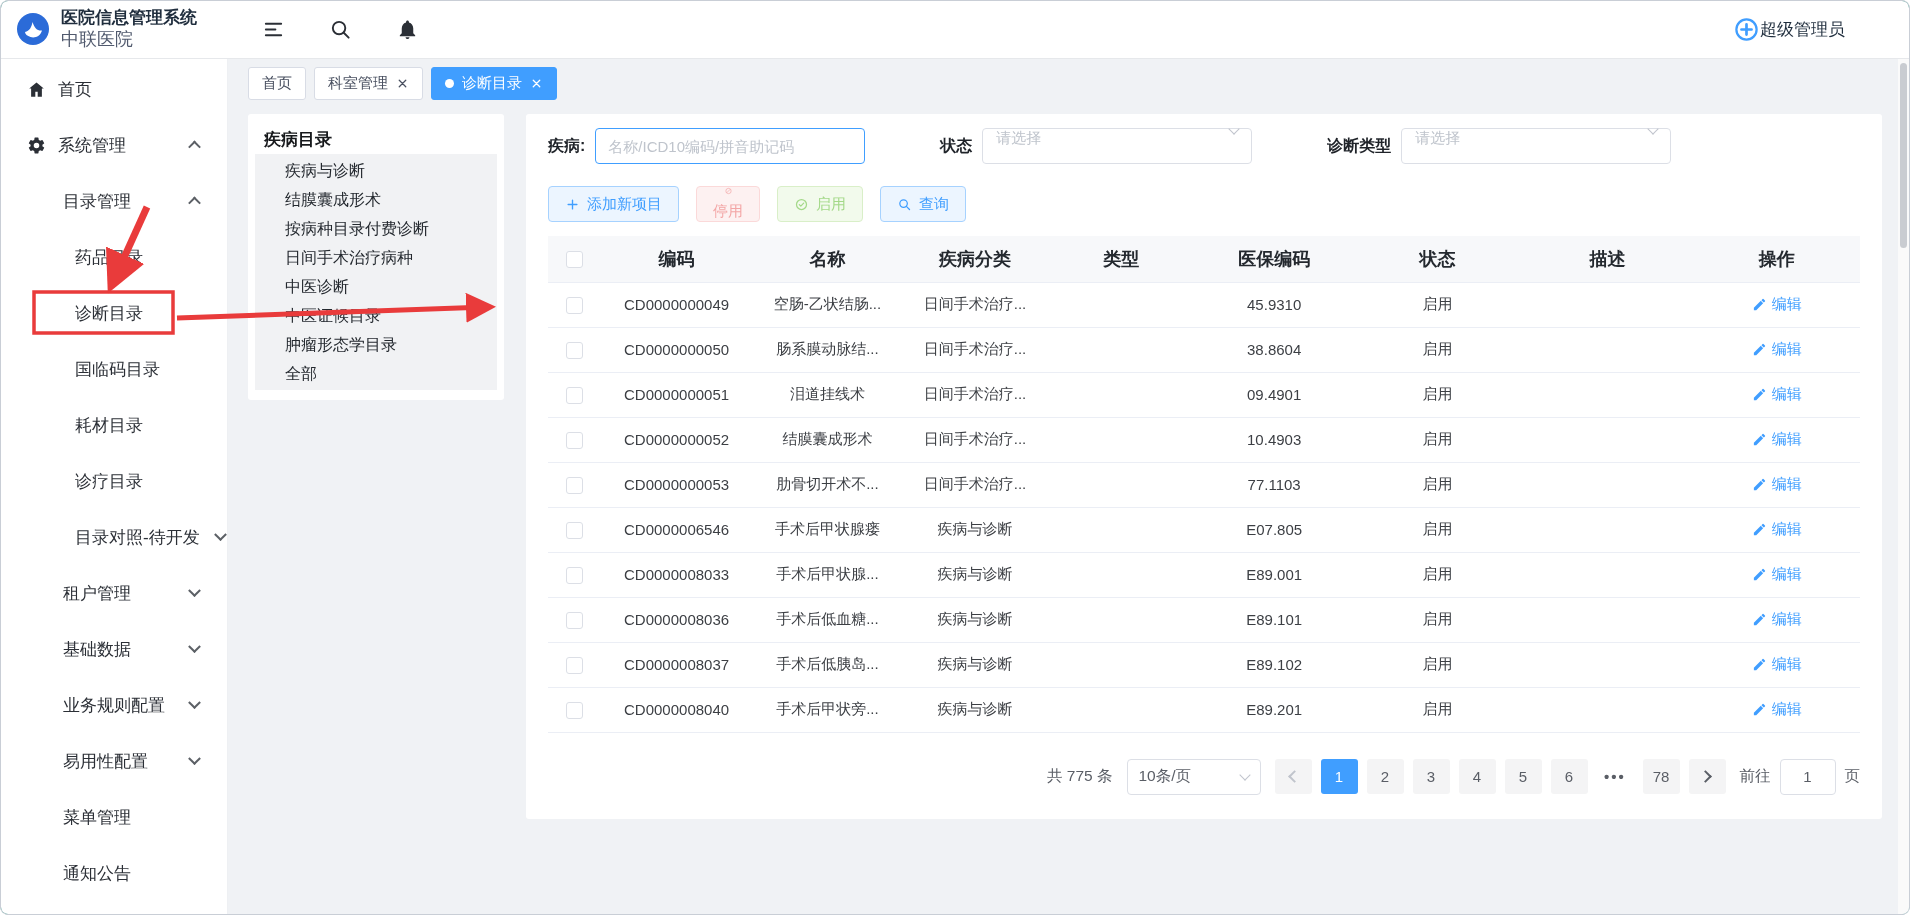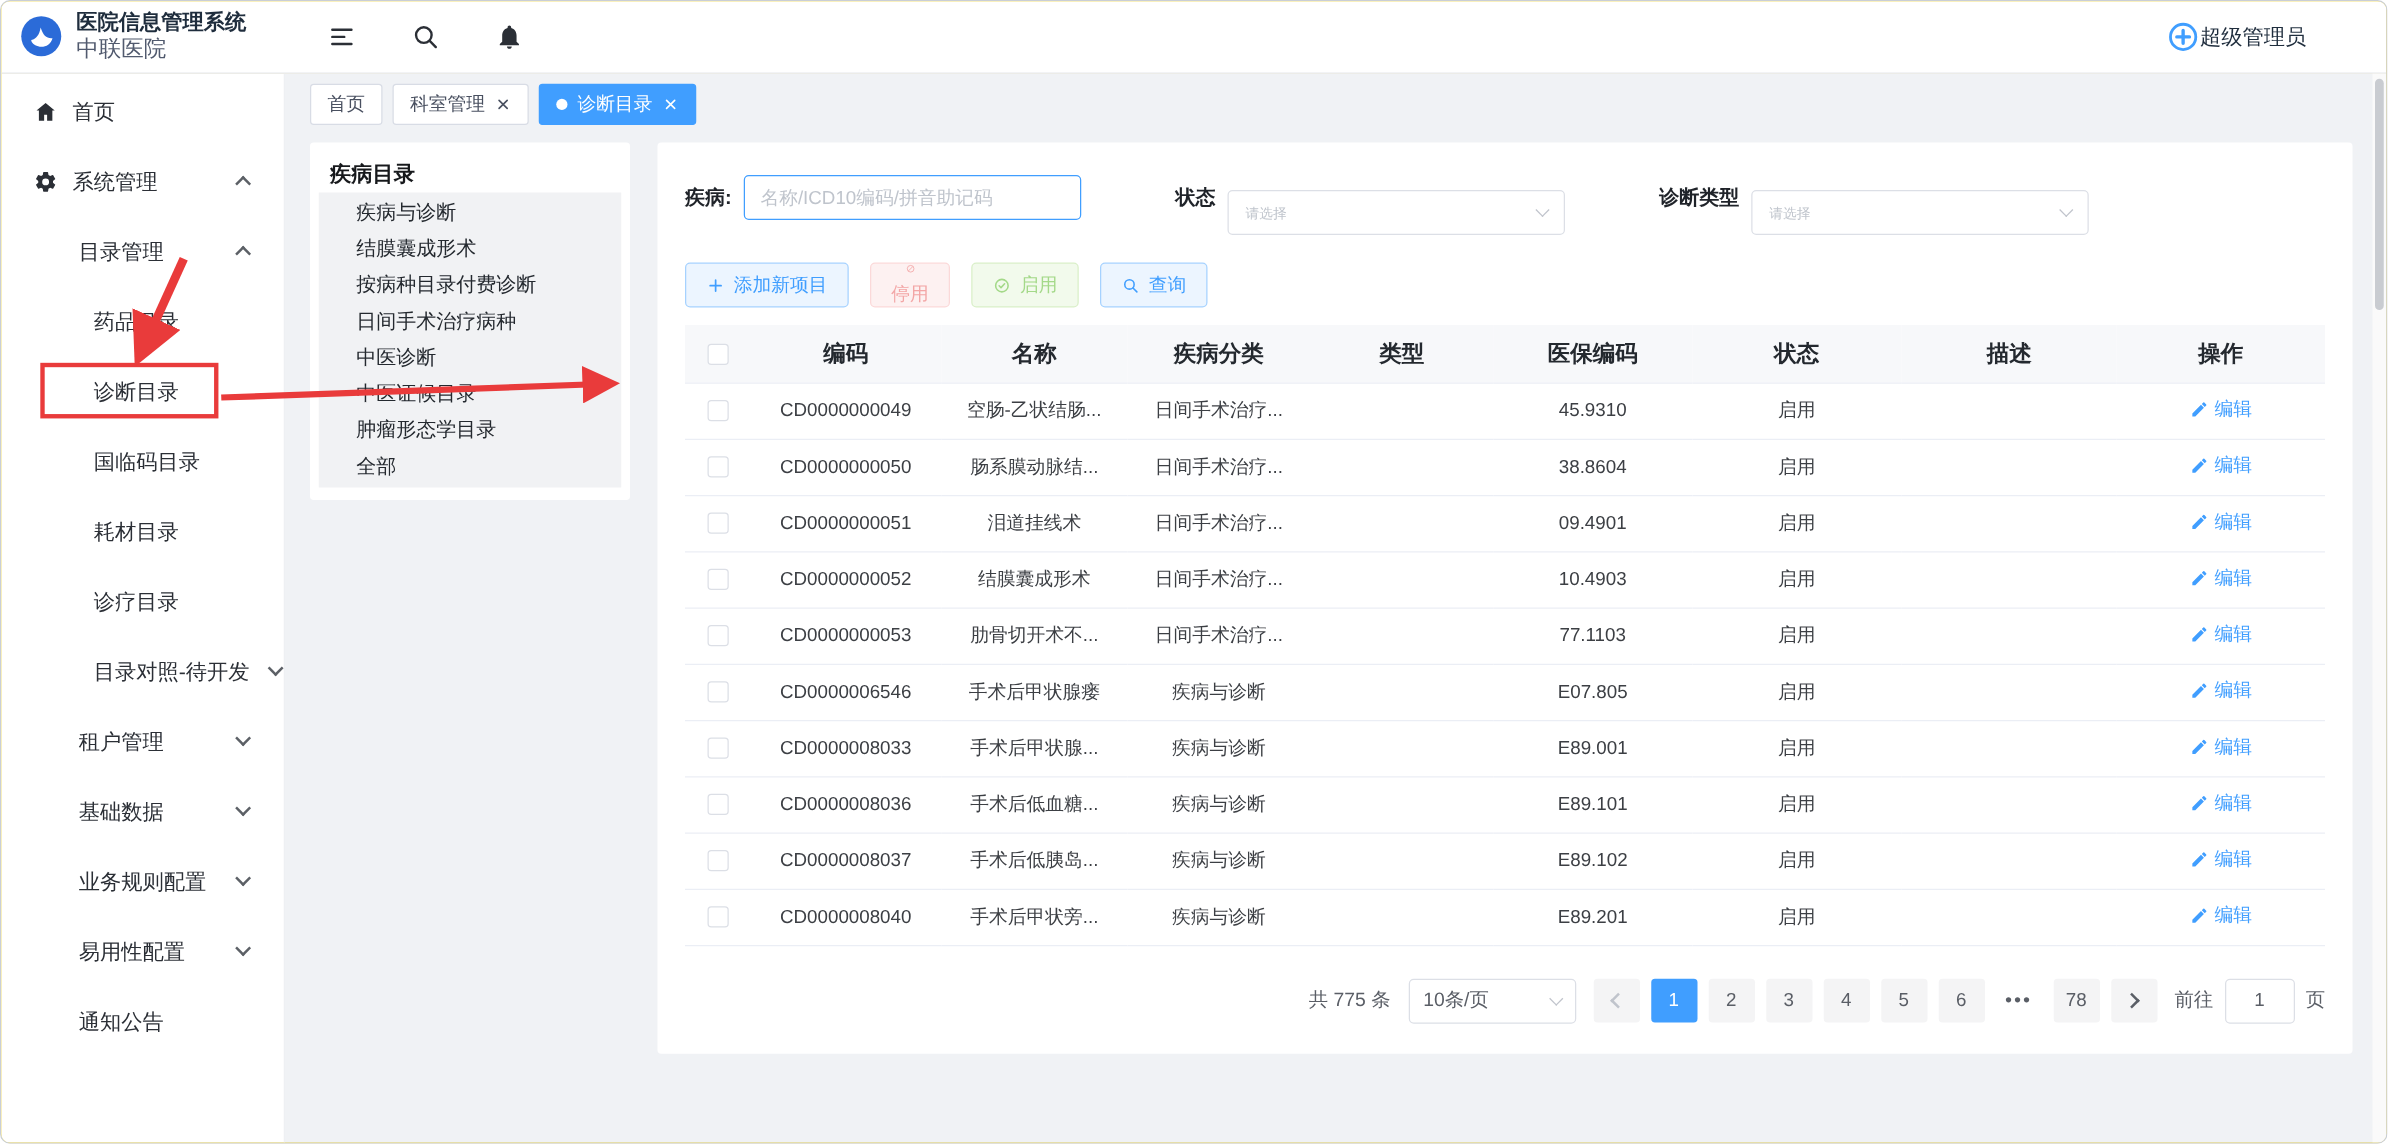--- a/index.html
+++ b/index.html
@@ -1,21 +1,21 @@
 <!DOCTYPE html>
 <html style="--accent: #409eff; --annotation: #e93b3b; --danger: #f56c6c; --success: #67c23a;"><head>
 <meta charset="utf-8">
 <style>
   * { box-sizing: border-box; margin: 0; padding: 0; }
   html, body { width: 1910px; height: 915px; }
   body {
     font-family: "Liberation Sans", "DejaVu Sans", sans-serif;
     color: #303133; background: #fff; overflow: hidden; position: relative;
   }
-  .app { position: absolute; inset: 0; background: #fde047; border: 1px solid #c9ced6; border-radius: 8px; overflow: hidden; }
+  .app { position: absolute; inset: 0; background: #0f766e; border: 1px solid #c9ced6; border-radius: 8px; overflow: hidden; }
 
   
   .topbar { position: absolute; top: 0; left: 0; right: 0; height: 58px; background: #fff; border-bottom: 1px solid #e6e8eb; display: flex; align-items: center; z-index: 5; }
   .brand { width: 227px; flex-shrink: 0; display: flex; align-items: center; gap: 10px; padding-left: 14px; }
   .logo-svg { width: 36px; height: 36px; }
   .brand-title { font-size: 17px; font-weight: bold; color: #1f2d3d; line-height: 1.25; white-space: nowrap; }
   .brand-sub { font-size: 18px; color: #515a6e; line-height: 1.3; }
   .header-icons { display: flex; align-items: center; gap: 44px; margin-left: 34px; color: #2b2f36; }
   .hicon { width: 23px; height: 23px; cursor: pointer; }
   .admin { margin-left: auto; margin-right: 64px; display: flex; align-items: center; font-size: 17px; color: #1f2d3d; cursor: pointer; }
@@ -51,21 +51,21 @@
   .panel-item { height: 29px; line-height: 29px; padding-left: 30px; font-size: 16px; color: #24292f; cursor: pointer; }
 
   
   .right-card { flex: 1; background: #fff; border-radius: 3px; padding: 14px 22px 24px; min-height: 700px; }
 
   .filters { display: flex; align-items: center; }
   .f-label { font-size: 16px; font-weight: 600; color: #1f2329; white-space: nowrap; }
   .f-label.ml { margin-left: 75px; }
   .text-input { width: 270px; height: 36px; border: 1.5px solid var(--accent, #409eff); border-radius: 4px; margin-left: 10px; padding: 0 12px; font-size: 15px; color: #606266; outline: none; font-family: inherit; }
   .text-input::placeholder { color: #bfc4cc; }
-  .select { width: 270px; height: 36px; border: 1px solid #dcdfe6; border-radius: 4px; background: #fff; display: flex; align-items: center; justify-content: space-between; padding: 0 13px; margin-left: 10px; color: #bfc4cc; font-size: 11px; cursor: pointer; margin-top: 24px; }
+  .select { width: 270px; height: 36px; border: 1px solid #dcdfe6; border-radius: 4px; background: #fff; display: flex; justify-content: space-between; padding: 0 13px; margin-left: 10px; color: #bfc4cc; font-size: 15px; cursor: pointer; }
   .chev-sm { width: 8px; height: 8px; border-right: 1.6px solid #c0c4cc; border-bottom: 1.6px solid #c0c4cc; transform: rotate(45deg); margin-top: -4px; }
 
   .toolbar { margin-top: 22px; display: flex; gap: 17px; }
   .btn { height: 36px; border-radius: 4px; display: inline-flex; align-items: center; gap: 7px; padding: 0 16px; font-size: 15px; cursor: pointer; border: 1px solid transparent; background: #fff; font-family: inherit; }
   .btn svg { width: 15px; height: 15px; }
   .btn-add, .btn-query { background: #ecf5ff; border-color: #a6d2ff; color: var(--accent, #409eff); }
   .btn-disable { background: #fdf1f1; border-color: #fbd9d9; color: #f3a6a6; flex-direction: column; }
   .btn-enable { background: #f2faec; border-color: #d9efc8; color: #a4d989; }
 
   
@@ -180,20 +180,23 @@
       <span>基础数据</span>
       <span class="chev down abs"></span>
     </div>
     <div class="menu-item lv2">
       <span>业务规则配置</span>
       <span class="chev down abs"></span>
     </div>
     <div class="menu-item lv2">
       <span>易用性配置</span>
       <span class="chev down abs"></span>
+    </div>
+    <div class="menu-item lv2">
+      <span>菜单管理</span>
     </div>
     <div class="menu-item lv2">
       <span>通知公告</span>
     </div>
   </aside>
 
   <main class="main">
 
     <div class="tabbar">
       <div class="tab">

